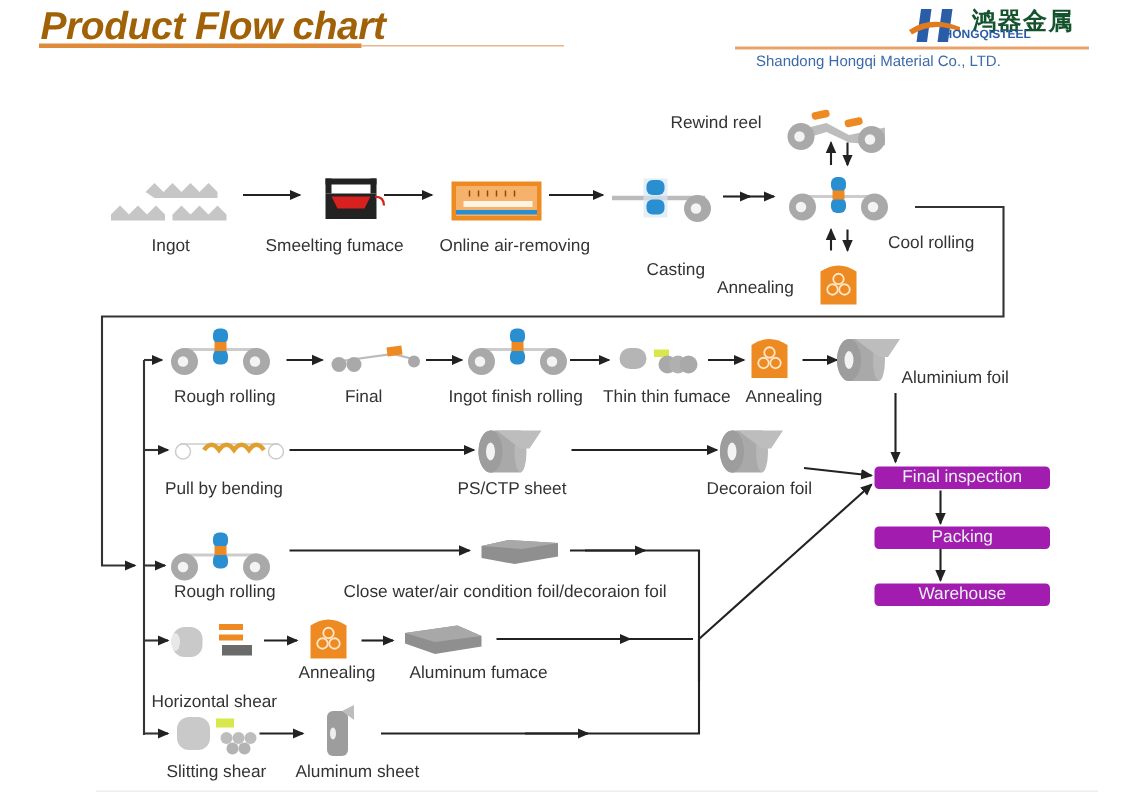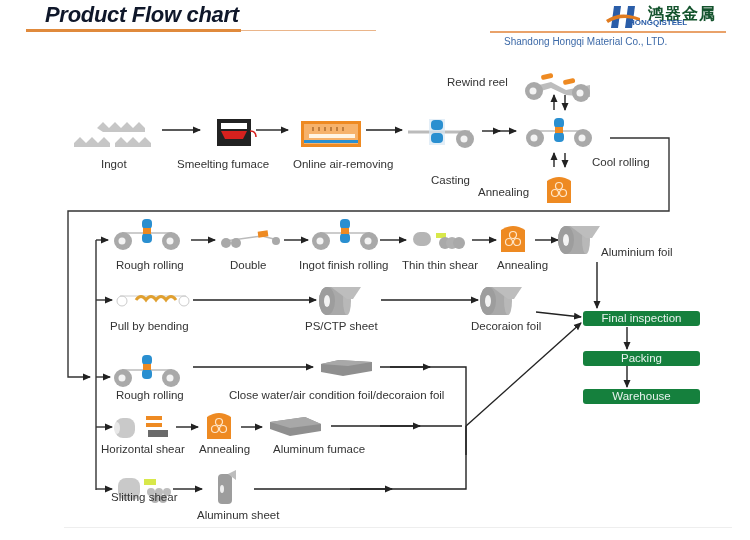--- a/index.html
+++ b/index.html
@@ -1,27 +1,27 @@
 <!DOCTYPE html>
 <html><head>
 <meta charset="utf-8">
 <style>
   html, body { margin:0; padding:0; background:#ffffff; }
   body { width:750px; height:540px; position:relative; overflow:hidden; font-family:"Liberation Sans", sans-serif; }
-  .title { position:absolute; left:27px; top:2px; font-family:"Liberation Sans", sans-serif; font-weight:bold; font-style:italic; font-size:22px; color:#0f172a; letter-spacing:-0.3px;margin-left:18px; }
+  .title { position:absolute; left:27px; top:2px; font-family:"Liberation Sans", sans-serif; font-weight:bold; font-style:italic; font-size:26px; color:#a16207; letter-spacing:-0.3px; }
   .title-rule-a { position:absolute; left:26px; top:29px; width:215px; height:3px; background:#e08a3c; }
   .title-rule-b { position:absolute; left:241px; top:30px; width:135px; height:1px; background:#eab58a; }
   .logo-rule { position:absolute; left:490px; top:31px; width:236px; height:2px; background:#e9a26a; }
   .logo { position:absolute; left:606px; top:4px; width:130px; height:26px; }
   .logo-cn { position:absolute; left:648px; top:4px; font-size:16px; font-weight:bold; color:#14532d; letter-spacing:1px; font-family:"DejaVu Sans", sans-serif; }
   .logo-en { position:absolute; left:629px; top:18px; font-size:8px; font-weight:bold; color:#2a5da8; font-family:Liberation Sans, sans-serif; }
   .company { position:absolute; left:504px; top:36px; font-size:10px; color:#3d6aa8; font-family:"Liberation Sans", sans-serif;text-align:center; }
   svg.flow { position:absolute; left:0; top:0; }
   .lbl { position:absolute; font-size:11.5px; color:#333; white-space:nowrap; font-family:"Liberation Sans", sans-serif; }
-  .gbox { position:absolute; left:583px; width:117px; height:15px; background:#15803d; border-radius:3px; color:#e8f2ee; font-size:11.5px; text-align:center; line-height:15px; font-family:"Liberation Sans", sans-serif; }
+  .gbox { position:absolute; left:583px; width:117px; height:15px; background:#a21caf; border-radius:3px; color:#e8f2ee; font-size:11.5px; text-align:center; line-height:15px; font-family:"Liberation Sans", sans-serif; }
   .bottom-line { position:absolute; left:64px; top:527px; width:668px; height:1px; background:#eeeeee; }
 </style>
 </head>
 <body>
 
 <div class="title">Product Flow chart</div>
 <div class="title-rule-a"></div>
 <div class="title-rule-b"></div>
 
 <svg class="logo" viewBox="0 0 130 26" width="130" height="26">
@@ -240,37 +240,37 @@
 
 <div class="lbl" style="left:101px;top:158px">Ingot</div>
 <div class="lbl" style="left:177px;top:158px">Smeelting fumace</div>
 <div class="lbl" style="left:293px;top:158px">Online air-removing</div>
 <div class="lbl" style="left:431px;top:174px">Casting</div>
 <div class="lbl" style="left:447px;top:76px">Rewind reel</div>
 <div class="lbl" style="left:592px;top:156px">Cool rolling</div>
 <div class="lbl" style="left:478px;top:186px">Annealing</div>
 
 <div class="lbl" style="left:116px;top:259px">Rough rolling</div>
-<div class="lbl" style="left:230px;top:259px">Double</div>
+<div class="lbl" style="left:230px;top:259px">Final</div>
 <div class="lbl" style="left:299px;top:259px">Ingot finish rolling</div>
-<div class="lbl" style="left:402px;top:259px">Thin thin shear</div>
+<div class="lbl" style="left:402px;top:259px">Thin thin fumace</div>
 <div class="lbl" style="left:497px;top:259px">Annealing</div>
 <div class="lbl" style="left:601px;top:246px">Aluminium foil</div>
 
 <div class="lbl" style="left:110px;top:320px">Pull by bending</div>
 <div class="lbl" style="left:305px;top:320px">PS/CTP sheet</div>
 <div class="lbl" style="left:471px;top:320px">Decoraion foil</div>
 
 <div class="lbl" style="left:116px;top:389px">Rough rolling</div>
 <div class="lbl" style="left:229px;top:389px">Close water/air condition foil/decoraion foil</div>
 
-<div class="lbl" style="left:101px;top:443px">Horizontal shear</div>
+<div class="lbl" style="left:101px;top:462px">Horizontal shear</div>
 <div class="lbl" style="left:199px;top:443px">Annealing</div>
 <div class="lbl" style="left:273px;top:443px">Aluminum fumace</div>
 
-<div class="lbl" style="left:111px;top:491px">Slitting shear</div>
+<div class="lbl" style="left:111px;top:509px">Slitting shear</div>
 <div class="lbl" style="left:197px;top:509px">Aluminum sheet</div>
 
 <div class="gbox" style="top:311px">Final inspection</div>
 <div class="gbox" style="top:351px">Packing</div>
 <div class="gbox" style="top:389px">Warehouse</div>
 
 <div class="bottom-line"></div>
 
 </body></html>

